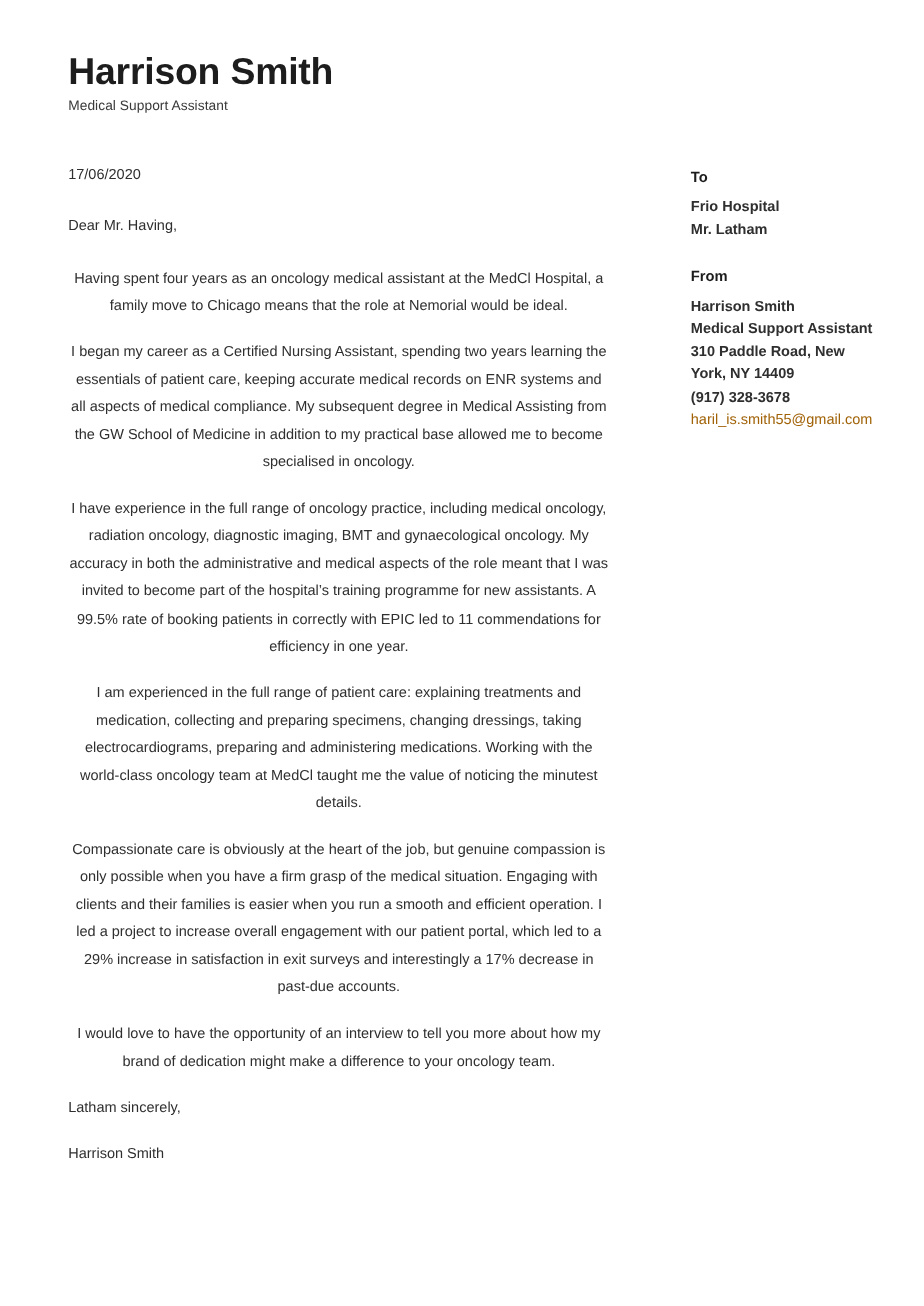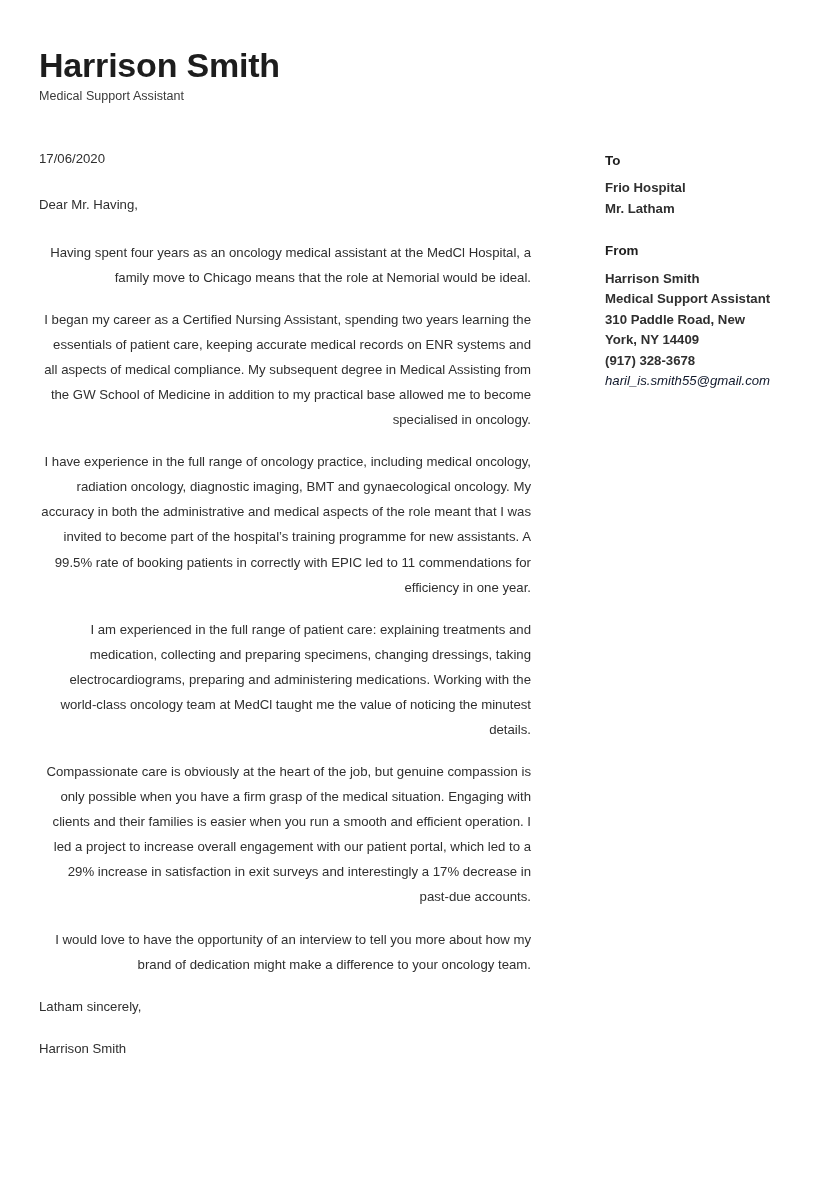--- a/index.html
+++ b/index.html
@@ -13,21 +13,21 @@
     height: 1187px;
     color: #2f2f2f;
     -webkit-font-smoothing: antialiased;
   }
   .page {
     position: relative;
     width: 696px;
     height: 1187px;
     background: #ffffff;
     box-sizing: border-box;
-    padding: 46px 48px 0 39px;
+    padding: 46px 48px 0 62px;
   }
 
   
   .header {
     margin-bottom: 46px;
   }
   .name {
     font-size: 34px;
     font-weight: 700;
     letter-spacing: -0.2px;
@@ -70,21 +70,21 @@
     font-size: 13.2px;
     color: #2f2f2f;
     margin: 0 0 25px 0;
     line-height: 1.5;
   }
   .para {
     font-size: 13.2px;
     line-height: 1.90;
     color: #2f2f2f;
     margin: 0 0 17px 0;
-    text-align: right;
+    text-align: center;
   }
   .closing {
     font-size: 13.2px;
     line-height: 1.90;
     color: #2f2f2f;
     margin: 0 0 17px 0;
   }
   .signature {
     font-size: 13.2px;
     line-height: 1.90;
@@ -153,18 +153,18 @@
         <p class="side-line">Mr. Latham</p>
       </div>
 
       <div class="side-block">
         <p class="side-heading">From</p>
         <p class="side-line">Harrison Smith</p>
         <p class="side-line">Medical Support Assistant</p>
         <p class="side-line">310 Paddle Road, New</p>
         <p class="side-line">York, NY 14409</p>
         <p class="side-line">(917) 328-3678</p>
-        <a class="side-link" href="#" style="color: #0f172a; font-style: italic;">haril_is.smith55@gmail.com</a>
+        <a class="side-link" href="#" style="color: #a16207;">haril_is.smith55@gmail.com</a>
       </div>
 
     </div>
   </div>
 </div>
 
 </body></html>

